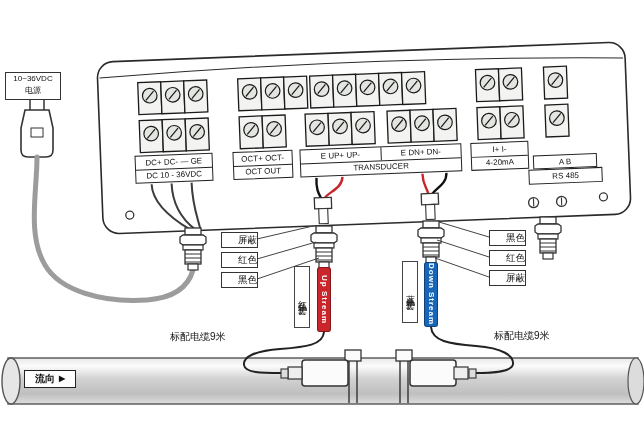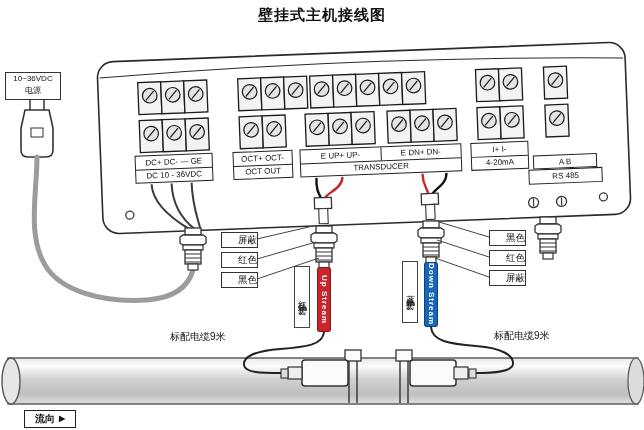--- a/index.html
+++ b/index.html
@@ -20,21 +20,21 @@
   .pbox div{height:12px;line-height:12px;white-space:nowrap;}
   .wlabel{width:37px;height:16px;border:1px solid #333;background:#fff;font-size:9.5px;
           line-height:14px;text-align:center;padding-left:16px;}
   .sheath{border:1px solid #444;background:#fff;display:flex;align-items:center;justify-content:center;
           font-size:9px;writing-mode:vertical-lr;text-orientation:upright;letter-spacing:2px;padding:2px 0;}
   .cable{display:flex;align-items:center;justify-content:center;color:#fff;font-weight:bold;
          font-size:8px;border-radius:3px;box-shadow:0 0 0 1px rgba(0,0,0,.35) inset;}
   .cable>span{writing-mode:vertical-rl;white-space:nowrap;letter-spacing:1px;}
   .note{font-size:10px;font-weight:400;white-space:nowrap;}
   .flowbox{border:1.2px solid #222;background:#fff;display:flex;align-items:center;
-           justify-content:center;gap:4px;font-size:10px;font-weight:700;margin-top:40px;}
+           justify-content:center;gap:4px;font-size:10px;font-weight:700;}
   .flowbox .arr{font-size:8px;line-height:1;}
 </style>
 </head>
 <body>
 
 <div id="stage">
 
   <svg id="diagram-svg" width="644" height="430" viewBox="0 0 644 430">
     <defs>
       <linearGradient id="pg" x1="0" y1="0" x2="0" y2="1">
@@ -294,21 +294,20 @@
     <g stroke="#333" fill="#fbfbfb">
       <line x1="400" y1="354" x2="400" y2="403" stroke-width="1.4"></line>
       <line x1="408" y1="354" x2="408" y2="403" stroke-width="1.4"></line>
       <rect x="396" y="350" width="16" height="11" stroke-width="1.3"></rect>
       <rect x="410" y="360" width="46" height="26" rx="3" stroke-width="1.5"></rect>
       <rect x="454" y="367" width="14" height="12" fill="#eee" stroke-width="1.2"></rect>
       <rect x="469" y="369" width="7" height="9" fill="#ddd" stroke-width="1.1"></rect>
     </g>
   </svg>
 
-  <div id="title" class="abs">壁挂式主机接线图</div>
 
   <div class="abs pbox" style="left:5px;top:72px;width:56px;height:28px;">
     <div>10~36VDC</div>
     <div>电源</div>
   </div>
 
   <div id="rotor" class="abs">
     <div class="abs tbox" style="left:134px;top:147px;width:78px;">
       <div class="r1">DC+ DC- — GE</div>
       <div class="r2">DC 10 - 36VDC</div>

